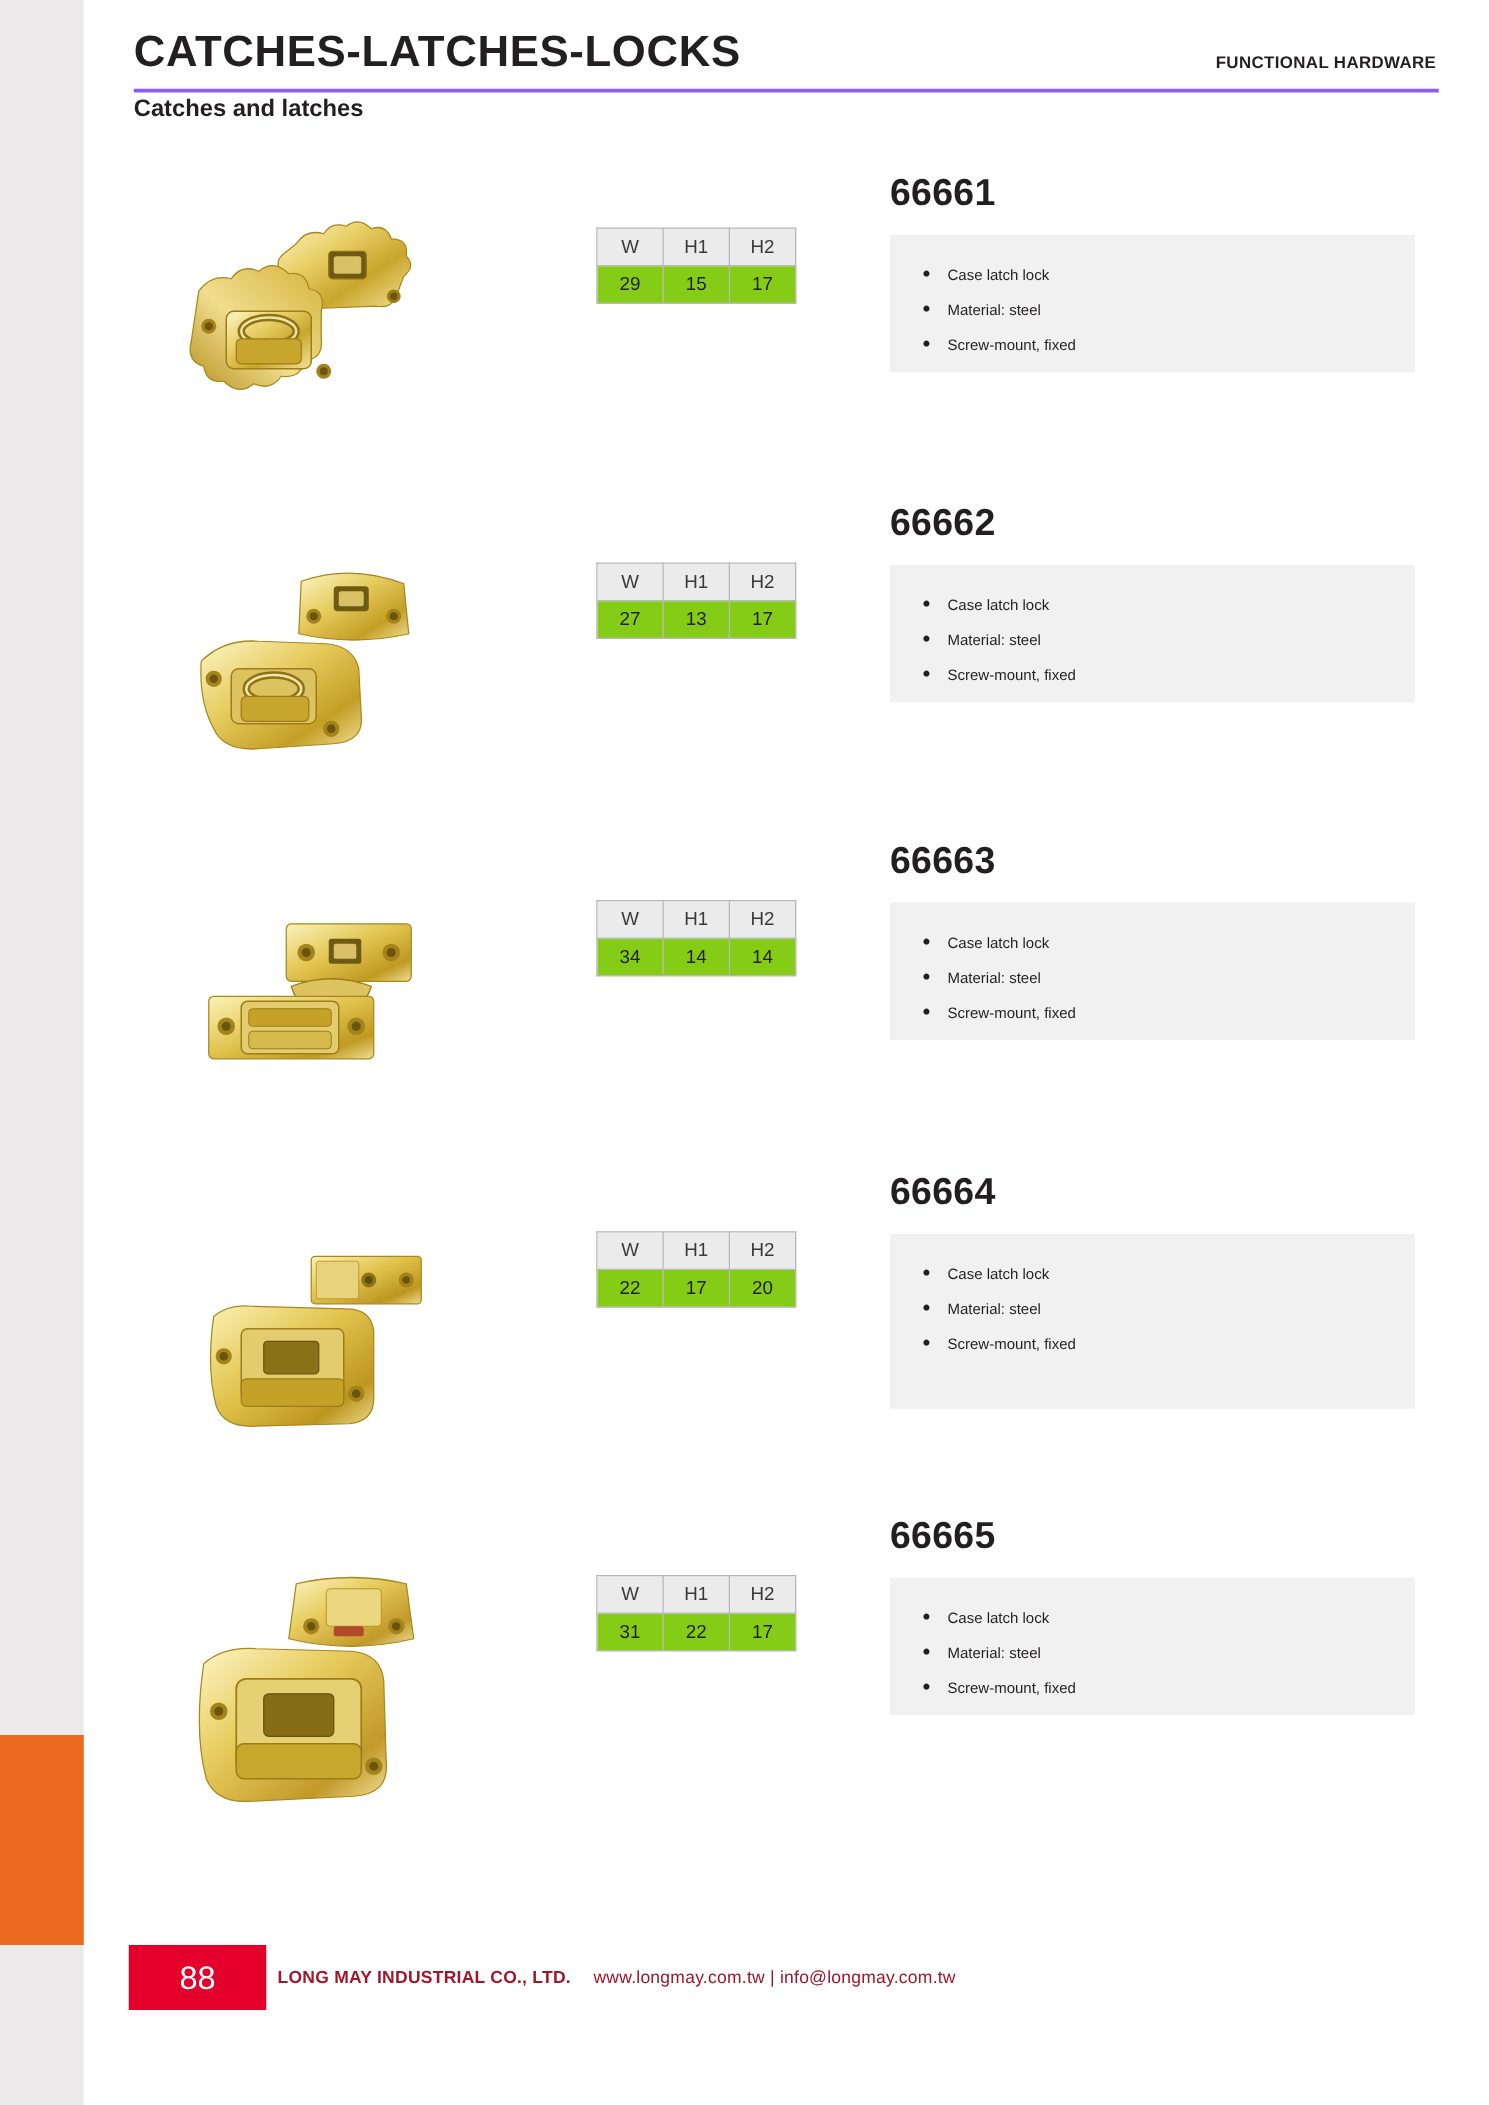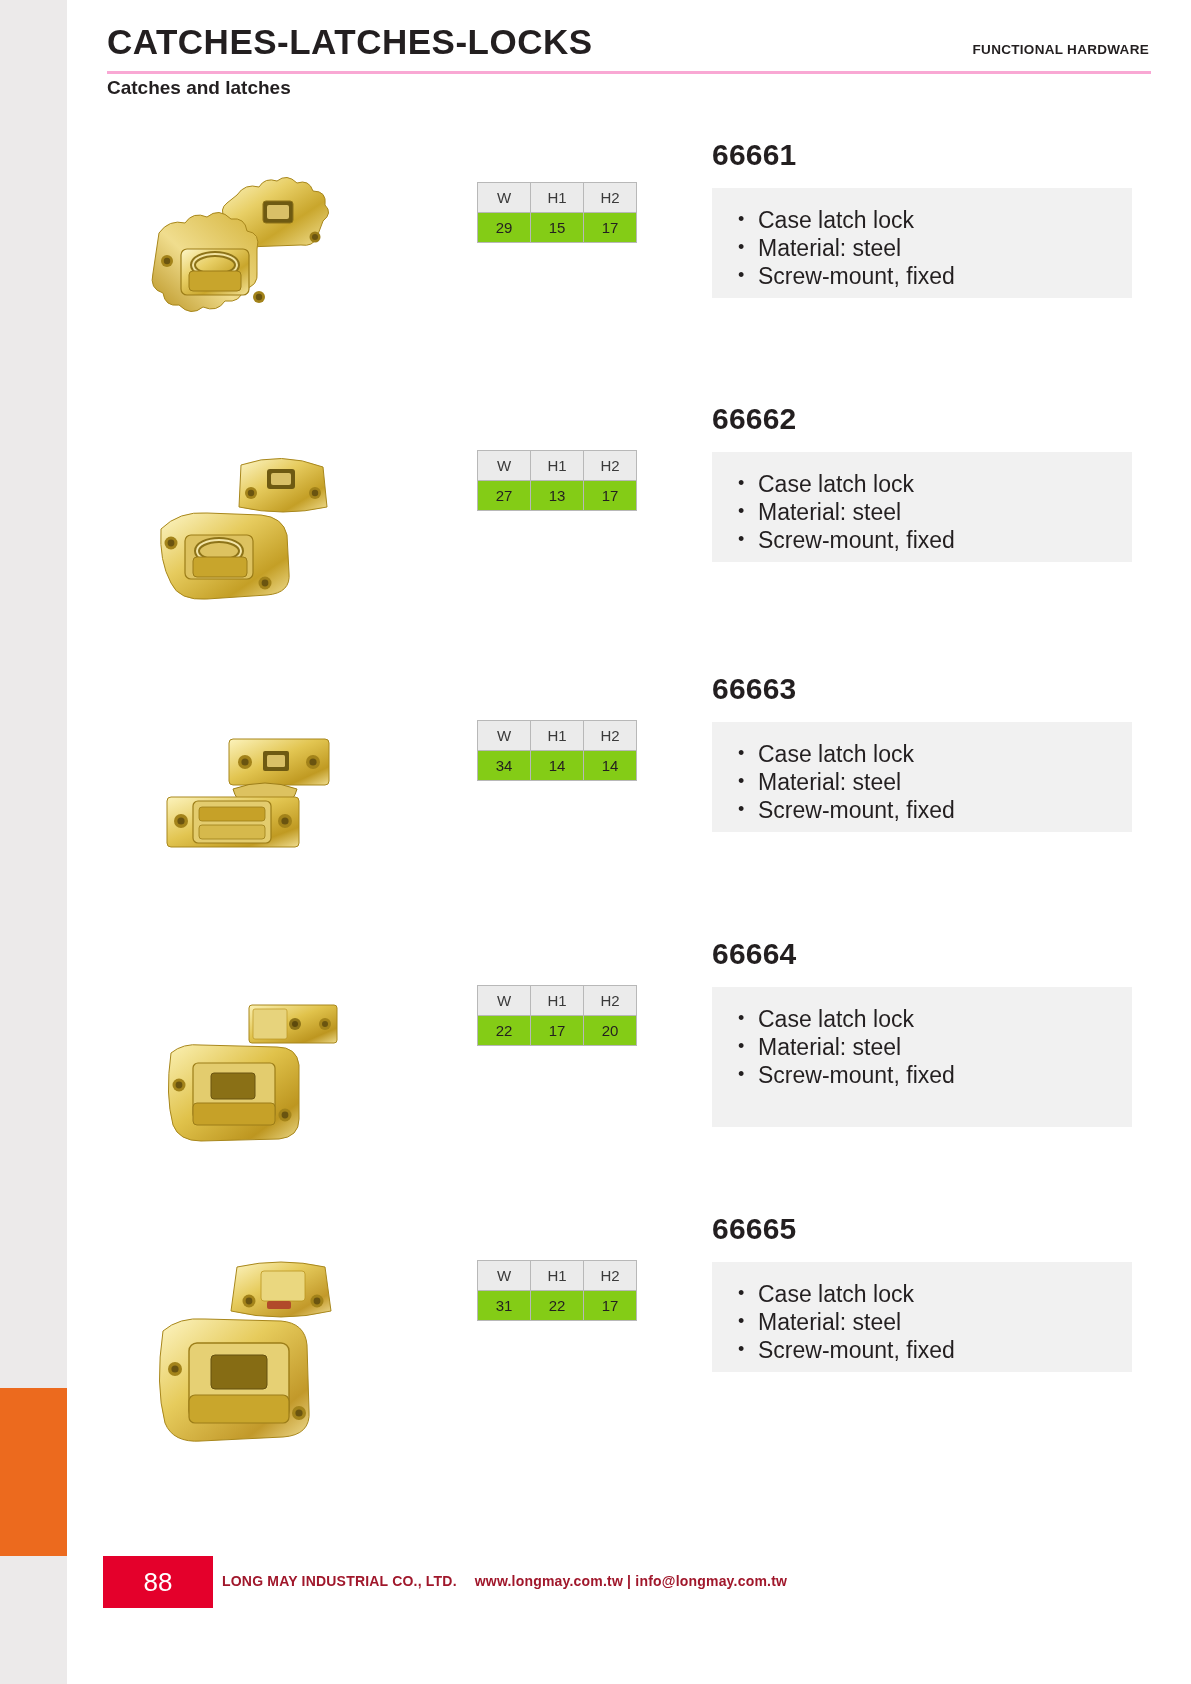--- a/index.html
+++ b/index.html
@@ -35,21 +35,21 @@
     width: 1124px;
     height: 1684px;
   }
   
   .header {
     position: absolute;
     left: 40px;
     top: 22px;
     width: 1044px;
     height: 52px;
-    border-bottom: 3px solid #f9a8d4;
+    border-bottom: 3px solid #8b5cf6;
   }
   .header-title {
     position: absolute;
     left: 0;
     top: 0;
     font-size: 35px;
     font-weight: bold;
     letter-spacing: 0.5px;
     color: #231f20;
   }
@@ -114,21 +114,21 @@
     position: absolute;
     background: #f1f1f1;
     padding: 18px 0 18px 0;
   }
   .desc-list {
     margin: 0;
     padding-left: 46px;
     list-style: none;
   }
   .desc-list li {
-    font-size: 23px;
+    font-size: 12px;
     color: #231f20;
     line-height: 28px;
     position: relative;
     font-family: "Liberation Sans", sans-serif;
   }
   .desc-list li::before {
     content: "\2022";
     position: absolute;
     left: -20px;
     top: -1px;
@@ -154,21 +154,21 @@
   .footer-text {
     position: absolute;
     left: 155px;
     top: 1573px;
     font-size: 14px;
     color: #a0172b;
     font-weight: bold;
     letter-spacing: 0.2px;
   }
   .footer-text .url {
-    font-weight: bold;
+    font-weight: normal;
     margin-left: 18px;
   }
   
   svg { display: block; }
 </style>
 </head>
 <body>
 
 <div class="left-strip"></div>
 <div class="left-orange"></div>

